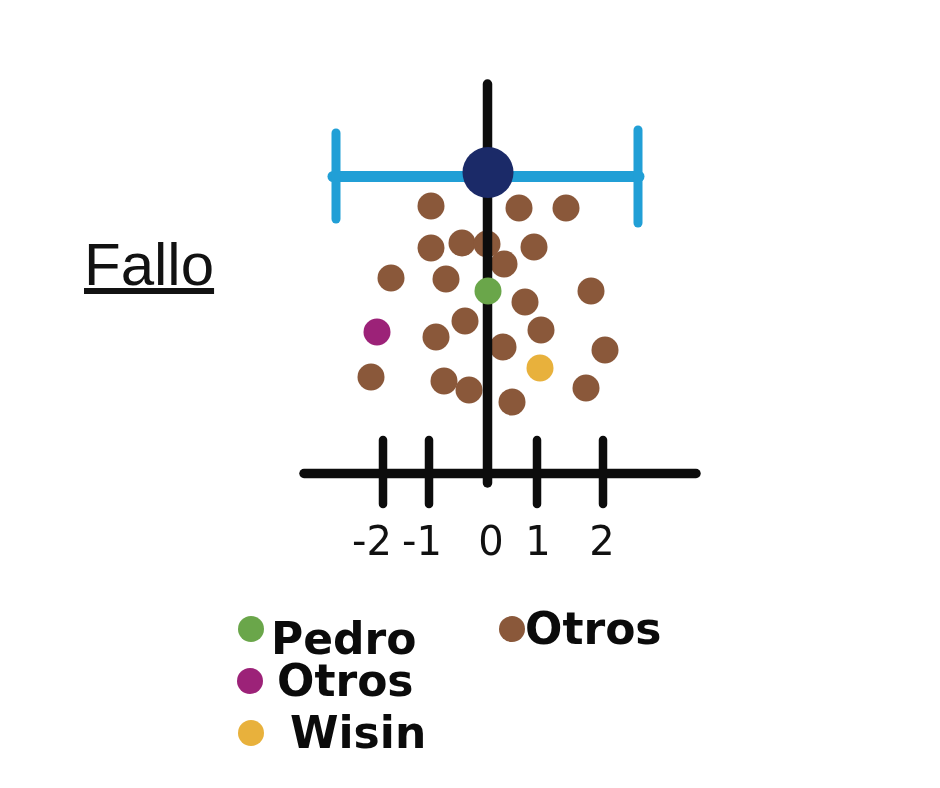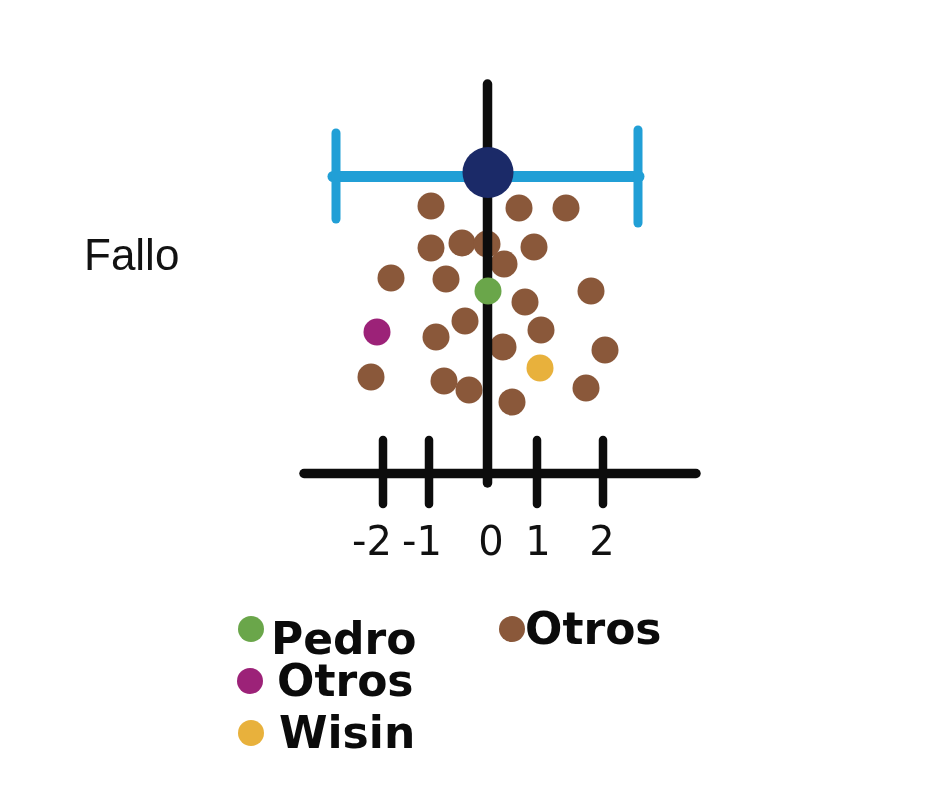--- a/index.html
+++ b/index.html
@@ -2,37 +2,38 @@
 <html><head>
 <meta charset="utf-8">
 <style>
   html,body{margin:0;padding:0;background:#fff;}
   .canvas{
     position:relative;width:940px;height:788px;background:#ffffff;
     font-family:"Liberation Sans",sans-serif;overflow:hidden;
   }
   .chart-svg{position:absolute;left:0;top:0;}
   .side-label{
-    position:absolute;font-size:44px;color:#121212;white-space:nowrap;
+    position:absolute;font-size:60px;color:#121212;white-space:nowrap;
     font-family:"Liberation Sans",sans-serif;
+    text-decoration:underline;
   }
   .label-fallo{left:84px;top:230px;}
   .label-no-fallo{left:724px;top:235px;}
   .legend-item{position:absolute;display:flex;align-items:center;height:52px;}
   .legend-dot{width:26px;height:26px;border-radius:50%;flex:none;}
   .legend-label{
     font-family:"DejaVu Sans",sans-serif;font-weight:bold;font-size:44px;
     color:#0b0b0b;line-height:1;white-space:nowrap;
   }
   .li-pedro{left:238px;top:603px;}
   .li-pedro .legend-label{margin-left:7px;margin-top:20px;}
   .li-yandel{left:237px;top:655px;}
   .li-yandel .legend-label{margin-left:14px;}
   .li-wisin{left:238px;top:707px;}
-  .li-wisin .legend-label{margin-left:15px;}
+  .li-wisin .legend-label{margin-left:26px;}
   .li-otros{left:499px;top:603px;}
   .li-otros .legend-label{}
   .tick-label{
     font-family:"DejaVu Sans",sans-serif;font-size:40px;fill:#111111;
   }
 </style>
 </head>
 <body>
 
 <div class="canvas">

